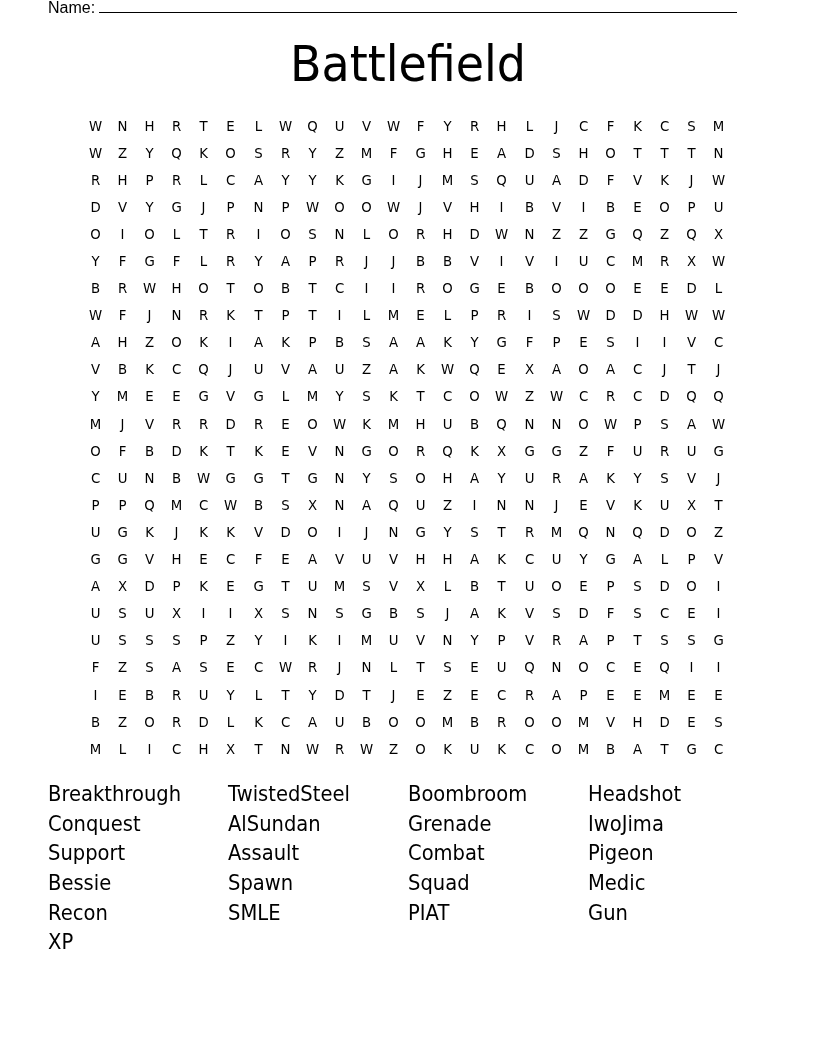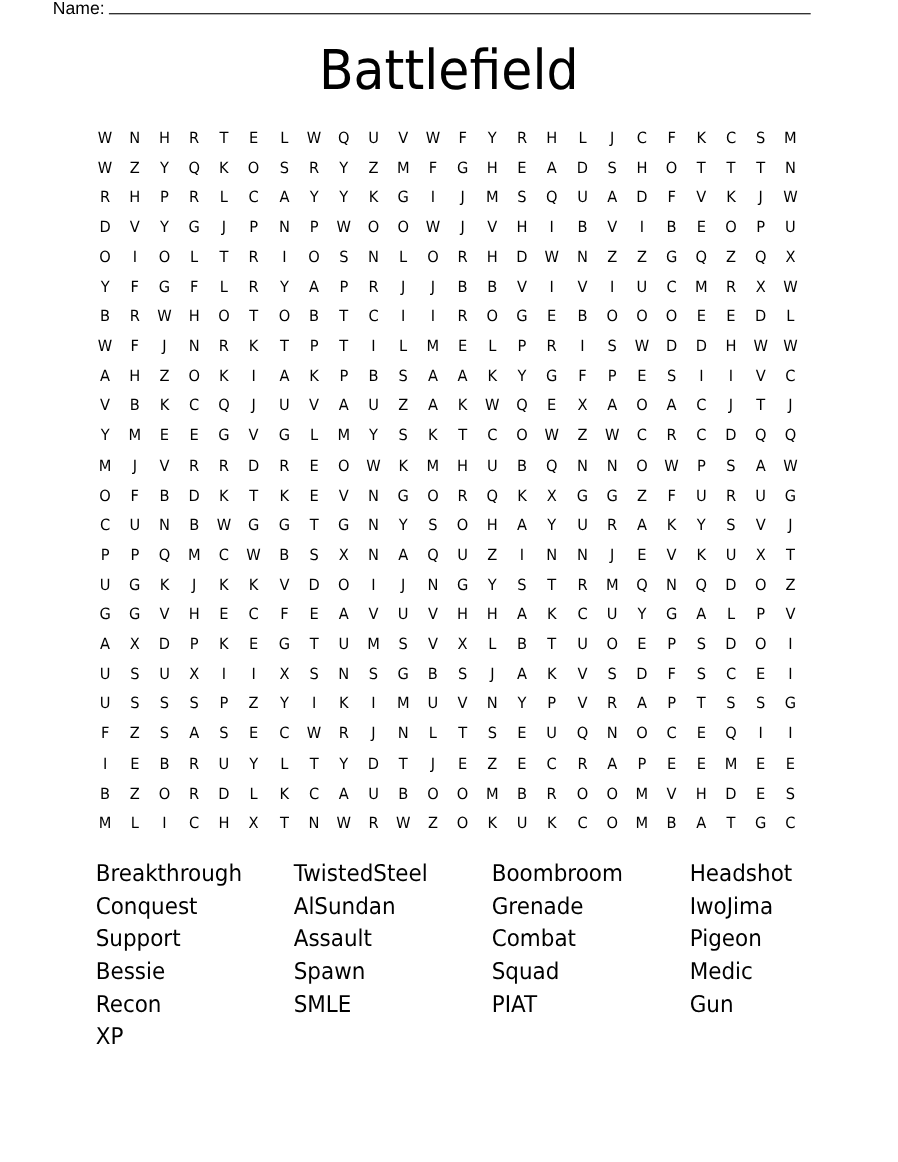--- a/index.html
+++ b/index.html
@@ -63,21 +63,20 @@
     }
     .words {
       position: absolute;
       left: 48px;
       top: 780px;
       display: grid;
       grid-template-columns: 180px 180px 180px 180px;
       grid-auto-rows: 29.7px;
       font-family: "DejaVu Sans", sans-serif;
       font-size: 21px;
-      margin-left: 39px;
     }
     .word {
       line-height: 29.7px;
       white-space: nowrap;
       transform-origin: left center;
       transform: scaleX(0.93);
     }
   </style>
 </head>
 <body>

